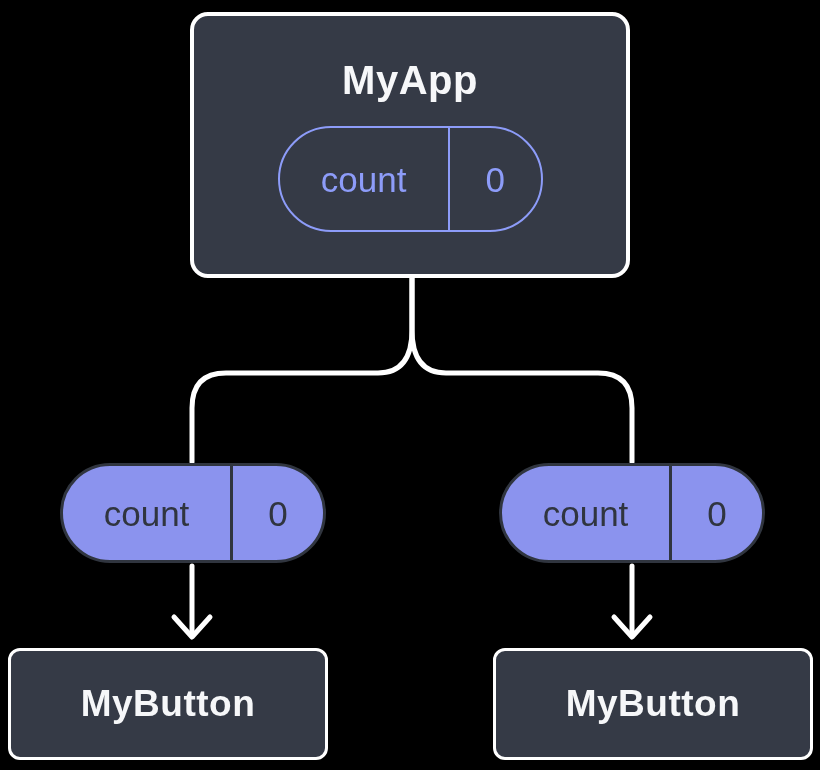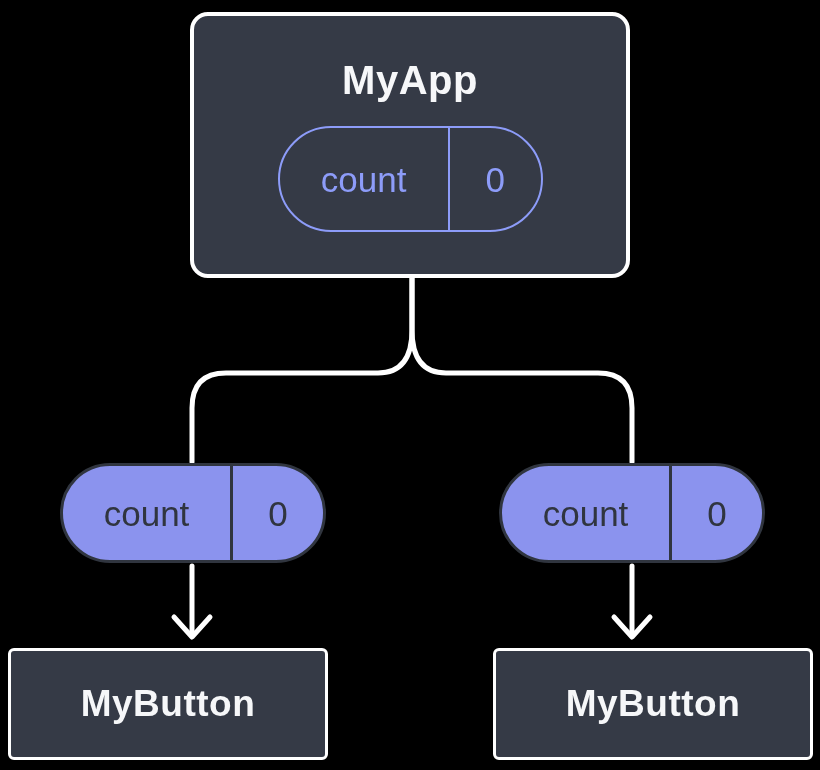--- a/index.html
+++ b/index.html
@@ -48,21 +48,21 @@
     color:var(--label-text);
   }
   .node.root{
     left:190px;top:12px;
     width:440px;height:266px;
     border-radius:18px;
     gap:24px;
   }
   .node.leaf{
     width:320px;height:112px;
-    border-radius:6px;
+    border-radius:12px;
     border-width:3.5px;
   }
   .node.leaf.left{left:8px;top:648px;}
   .node.leaf.right{left:493px;top:648px;}
   .node-title{
     font-size:40px;
     font-weight:700;
     line-height:1.1;
     letter-spacing:0.5px;
     color:var(--label-text);

